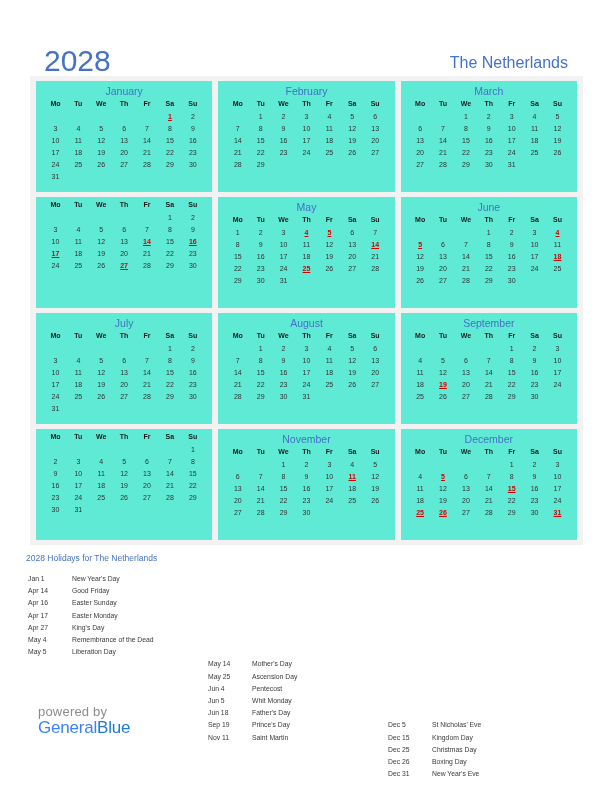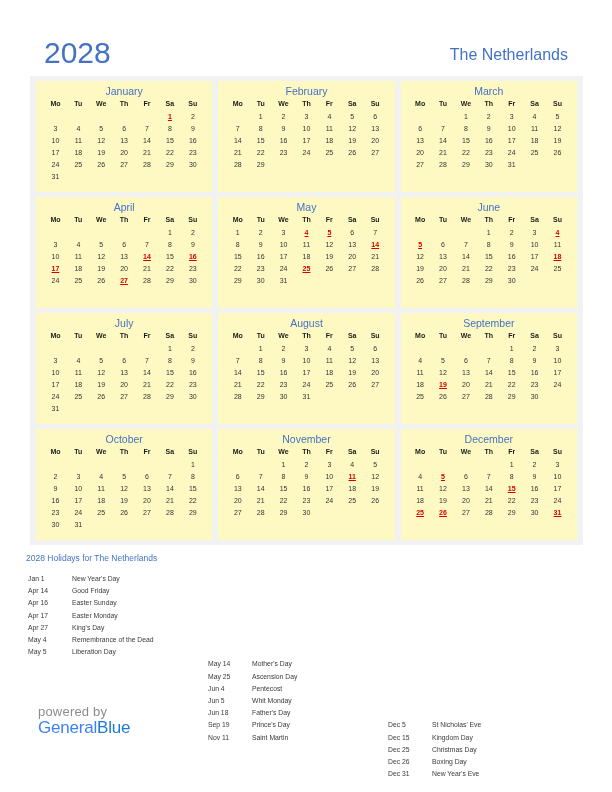--- a/index.html
+++ b/index.html
@@ -13,21 +13,21 @@
     font-family: "Liberation Sans", sans-serif;
     color: #333333;
     position: relative;
     overflow: hidden;
   }
 
   
   .page-header {
     position: absolute;
     left: 0;
-    top: 4px;
+    top: 12px;
     width: 612px;
     height: 72px;
     box-sizing: border-box;
     padding: 0 30px;
   }
   .year-title {
     position: absolute;
     left: 44px;
     top: 34px;
     font-size: 30px;
@@ -61,21 +61,21 @@
     grid-template-columns: repeat(3, 1fr);
     grid-template-rows: repeat(4, 1fr);
     column-gap: 6px;
     row-gap: 5px;
     width: 100%;
     height: 100%;
     padding: 5px 6px;
     box-sizing: border-box;
   }
   .month-card {
-    background: #fef9c3;
+    background: #5eead4;
     box-sizing: border-box;
     padding: 3px 8px 4px 8px;
     position: relative;
   }
   .month-name {
     text-align: center;
     color: #4472C4;
     font-size: 10.5px;
     font-weight: 400;
     line-height: 14px;
@@ -375,21 +375,20 @@
               <td class="">29</td>
               <td class="">30</td>
               <td class="">31</td>
               <td class="empty"></td>
               <td class="empty"></td>
             </tr>
           </tbody>
         </table>
       </div>
       <div class="month-card">
-        <div class="month-name">April</div>
         <table class="month-table">
           <thead>
             <tr>
               <th>Mo</th>
               <th>Tu</th>
               <th>We</th>
               <th>Th</th>
               <th>Fr</th>
               <th>Sa</th>
               <th>Su</th>
@@ -762,21 +761,20 @@
               <td class="">27</td>
               <td class="">28</td>
               <td class="">29</td>
               <td class="">30</td>
               <td class="empty"></td>
             </tr>
           </tbody>
         </table>
       </div>
       <div class="month-card">
-        <div class="month-name">October</div>
         <table class="month-table">
           <thead>
             <tr>
               <th>Mo</th>
               <th>Tu</th>
               <th>We</th>
               <th>Th</th>
               <th>Fr</th>
               <th>Sa</th>
               <th>Su</th>

